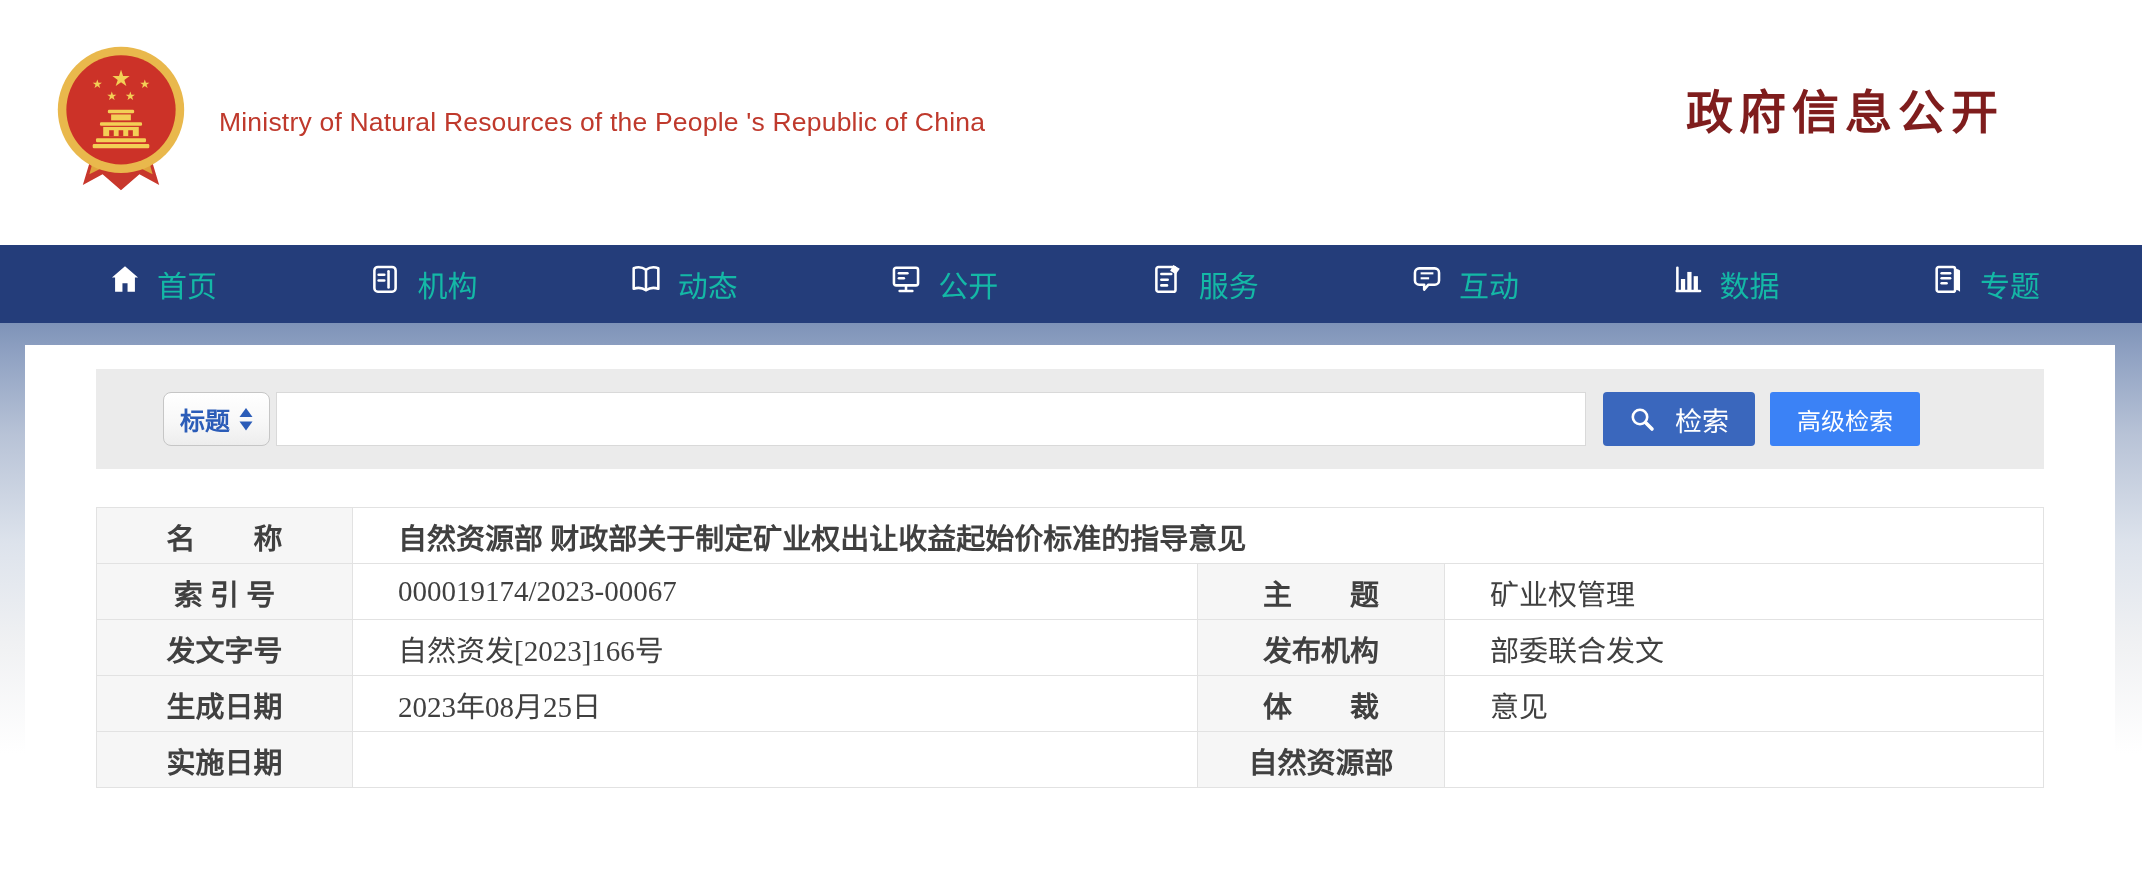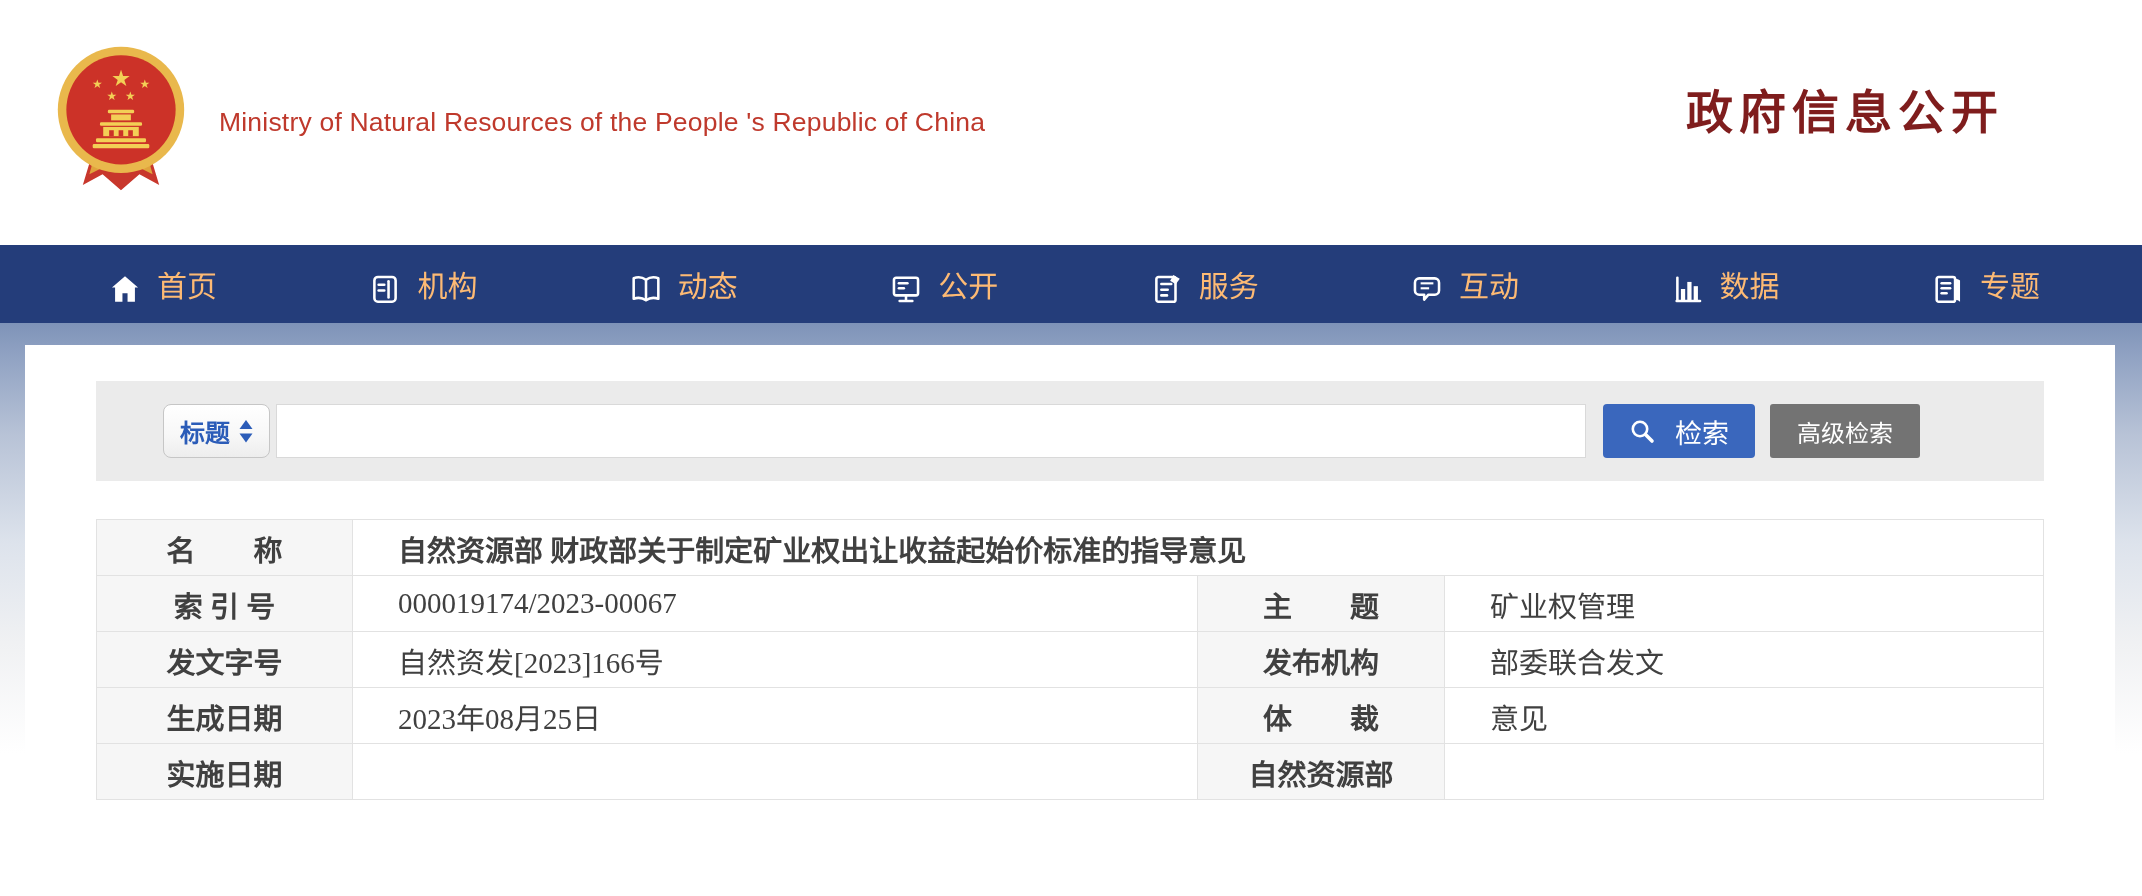--- a/index.html
+++ b/index.html
@@ -53,42 +53,42 @@
     height: 78px;
     background: #243d7a;
     display: flex;
     align-items: center;
     justify-content: space-between;
     padding: 0 102px 0 108px;
     flex: 0 0 auto;
   }
   .nav-item {
     display: flex;
-    align-items: flex-end;
+    align-items: flex-start;
     gap: 15px;
-    color: #fdba74;
+    color: #14b8a6;
     font-size: 30px;
     text-decoration: none;
     cursor: pointer;
   }
   .nav-item svg { width: 34px; height: 34px; display: block; }
 
   
   .content-bg {
     flex: 1 1 auto;
     background: linear-gradient(180deg,
       #7e93b8 0px, #8fa1c2 30px, #b7c2d6 110px,
       #dde3ec 220px, #f0f1f3 320px, #ffffff 430px);
     padding: 22px 27px 0 25px;
   }
   .panel {
     background: #ffffff;
     width: 100%;
     height: 551px;
-    padding: 36px 71px 0 71px;
+    padding: 24px 71px 0 71px;
   }
 
   
   .search-bar {
     background: #ebebeb;
     height: 100px;
     display: flex;
     align-items: center;
     padding: 0 124px 0 67px;
   }
@@ -131,21 +131,21 @@
     width: 152px;
     margin-left: 17px;
     background: #3a67bd;
     border-radius: 4px;
     font-size: 27px;
     gap: 19px;
   }
   .btn-advanced {
     width: 150px;
     margin-left: 15px;
-    background: #737373;
+    background: #3b82f6;
     border-radius: 3px;
     font-size: 24px;
   }
 
   
   .meta-table {
     width: 100%;
     margin-top: 38px;
     border-collapse: collapse;
     font-family: "Liberation Serif", "DejaVu Serif", serif;

